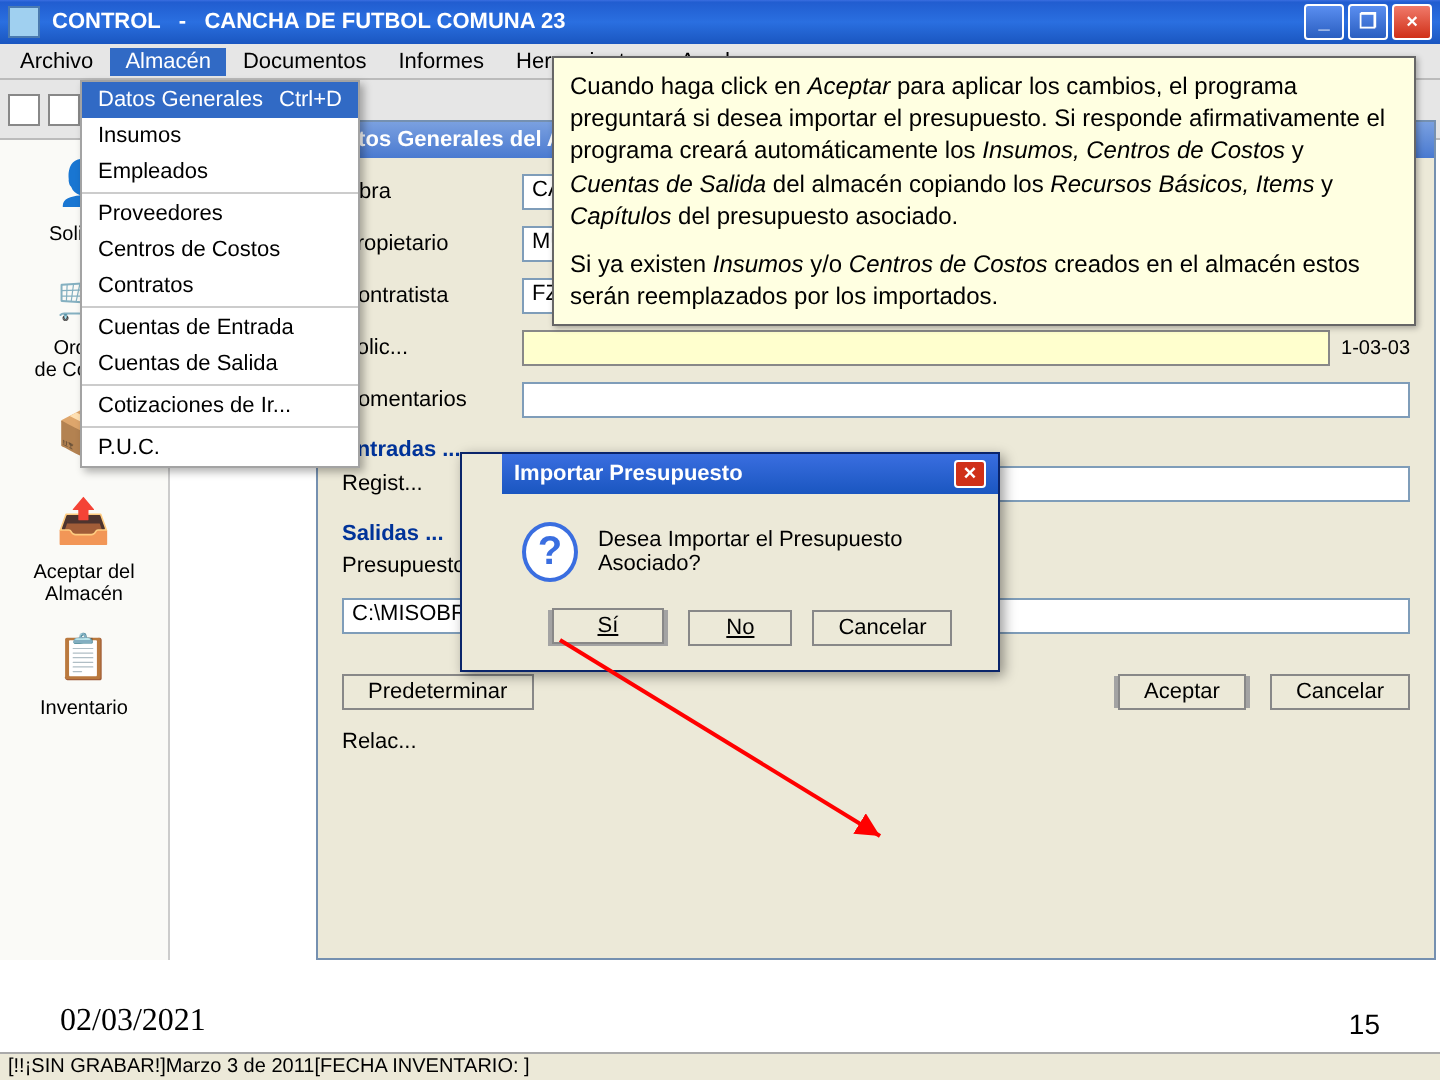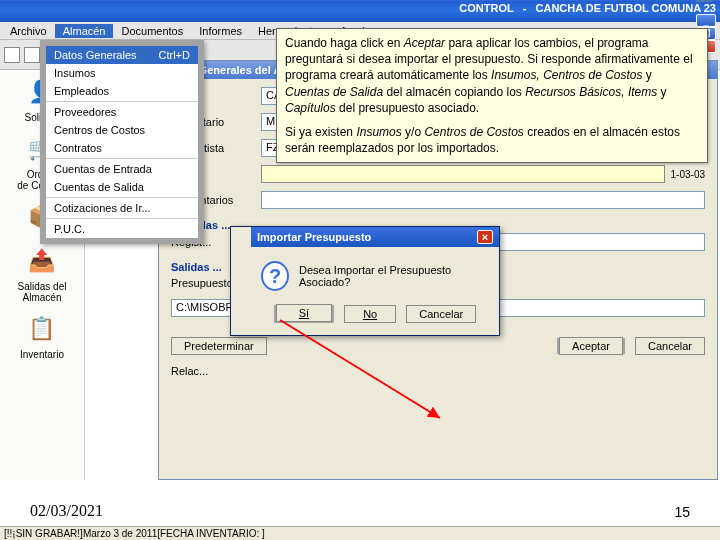--- a/index.html
+++ b/index.html
@@ -1,28 +1,28 @@
 <!DOCTYPE html>
 <html><head>
 <meta charset="utf-8">
 <style>
   * { box-sizing: border-box; margin: 0; padding: 0; }
   body { font-family: Tahoma, Arial, sans-serif; font-size: 11px; background: #fff; width: 720px; height: 540px; overflow: hidden; position: relative; }
-  .win-titlebar { background: linear-gradient(to bottom, #3a6ee0, #215dd0 5%, #2a6fe0 50%, #1a56c0); height: 22px; color: #fff; display: flex; align-items: flex-end; padding: 0 4px; font-weight: bold; flex-direction: column; }
+  .win-titlebar { background: linear-gradient(to bottom, #3a6ee0, #215dd0 5%, #2a6fe0 50%, #1a56c0); height: 22px; color: #fff; display: flex; align-items: center; padding: 0 4px; font-weight: bold; }
   .win-titlebar .title { flex: 1; padding-left: 2px; }
   .win-btn { width: 20px; height: 18px; margin-left: 2px; border: 1px solid #fff; border-radius: 2px; background: linear-gradient(to bottom,#5a8ef0,#2a5ec0); display: flex; align-items: center; justify-content: center; color: #fff; font-size: 10px; font-weight: bold; }
   .win-btn.close { background: linear-gradient(to bottom,#f07a6a,#d03018); }
   .win-cube { width: 16px; height: 16px; margin-right: 4px; background: #a0d0f0; border: 1px solid #4a7ab0; display:inline-block; }
   .win-menu { background: #e6e6e6; border-bottom: 1px solid #bbb; display: flex; padding: 1px 2px; font-size: 11px; height: 18px; align-items: center; }
   .win-menu span { padding: 1px 8px; cursor: default; }
   .win-menu .sel { background: #316ac5; color: #fff; }
   .toolbar { background: #e6e6e6; height: 30px; border-bottom: 1px solid #bbb; display: flex; align-items: center; padding: 0 4px; gap: 4px; }
   .tool-ic { width: 16px; height: 16px; background: #fff; border: 1px solid #888; }
 
-  .dropdown { position: absolute; top: 40px; left: 40px; background: #fff; border: 6px solid #a3a3a3; box-shadow: 2px 2px 4px rgba(0,0,0,0.3); font-size: 11px; z-index: 20; width: 164px; }
+  .dropdown { position: absolute; top: 40px; left: 40px; background: #fff; border: 1px solid #a3a3a3; box-shadow: 2px 2px 4px rgba(0,0,0,0.3); font-size: 11px; z-index: 20; width: 140px; }
   .dropdown .item { padding: 3px 8px; display: flex; justify-content: space-between; cursor: default; }
   .dropdown .item.sel { background: #316ac5; color: #fff; }
   .dropdown hr { border: none; border-top: 1px solid #ccc; margin: 1px 0; }
 
   .side-nav { position: absolute; left: 0; top: 70px; width: 85px; background: #fafaf7; border-right: 1px solid #ccc; height: 410px; padding: 4px 2px; font-size: 10px; text-align: center; }
   .side-nav .nav-item { margin-bottom: 8px; }
   .side-nav .ic { width: 36px; height: 36px; margin: 0 auto 2px; display: flex; align-items: center; justify-content: center; font-size: 22px; }
 
   .form-win { position: absolute; left: 158px; top: 60px; width: 560px; background: #ece9d8; border: 1px solid #7590b0; height: 420px; }
   .form-win .fw-title { background: linear-gradient(to bottom, #7aa0e0, #4a7ad0); color: #fff; font-weight: bold; padding: 3px 6px; font-size: 11px; }
@@ -124,21 +124,21 @@
   <div class="nav-item">
       <div class="ic">🛒</div>
       <div style="white-space:pre-line">Orde...
 de Compra</div>
     </div>
   <div class="nav-item">
       <div class="ic">📦</div>
     </div>
   <div class="nav-item">
       <div class="ic">📤</div>
-      <div style="white-space:pre-line">Salidas del
+      <div style="white-space:pre-line">Aceptar del
 Almacén</div>
     </div>
   <div class="nav-item">
       <div class="ic">📋</div>
       <div style="white-space:pre-line">Inventario</div>
     </div>
 </div>
 
 <div class="form-win">
   <div class="fw-title">Datos Generales del Alma...</div>

